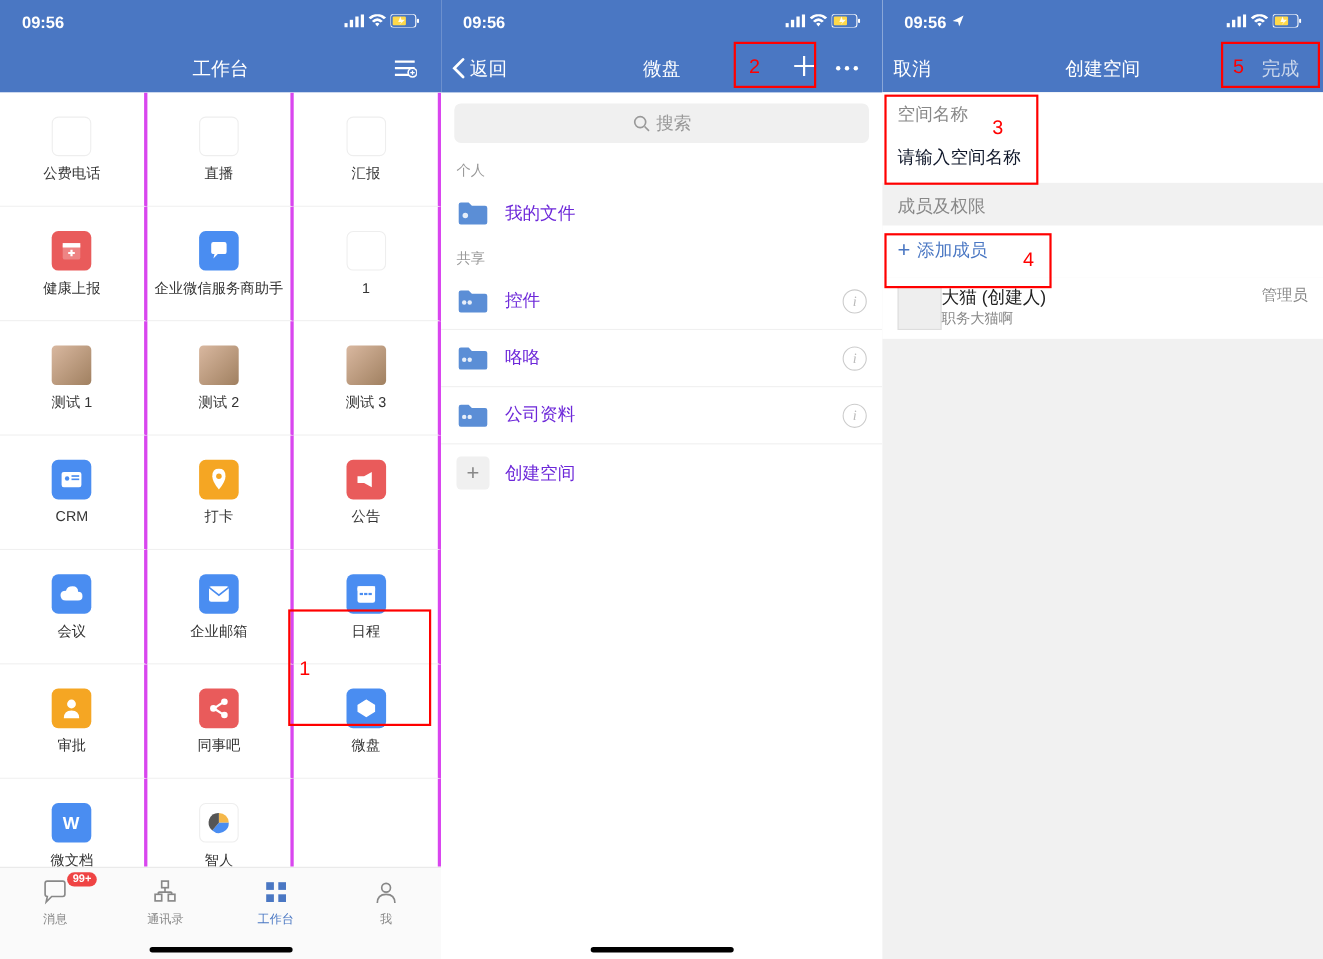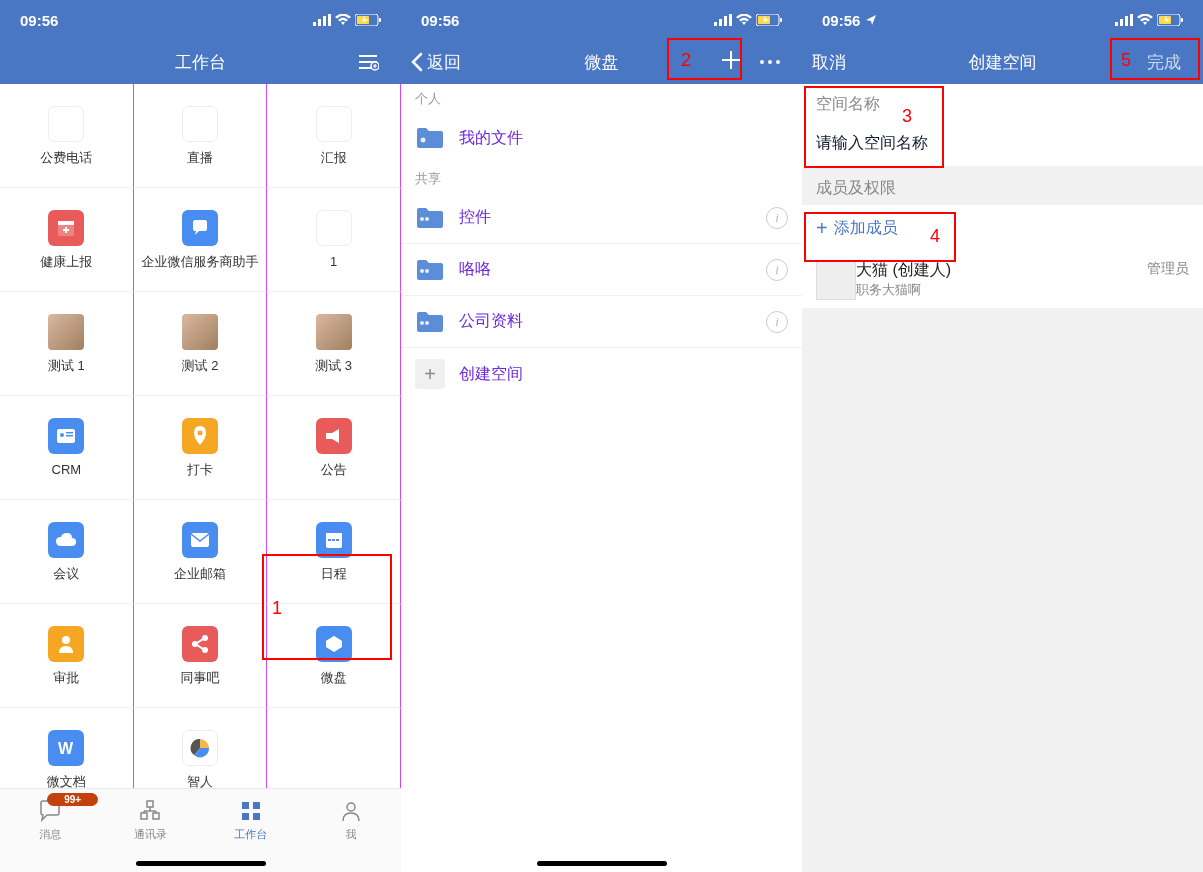--- a/index.html
+++ b/index.html
@@ -13,30 +13,30 @@
 
   
   .navbar { height: 44px; background: #4a77c3; color: #fff; display: flex; align-items: center; position: relative; }
   .nav-title { position:absolute; left:0; right:0; text-align:center; font-size: 17px; font-weight:500;}
   .nav-left { position: absolute; left: 10px; display:flex; align-items:center; font-size:17px;}
   .nav-right { position: absolute; right: 22px; display:flex; align-items:center; gap: 18px; }
 
   
   .s1-body { flex:1; background:#f1f1f1; overflow:hidden; position:relative;}
   .grid { background:#fff; display:grid; grid-template-columns: repeat(3, 1fr); }
-  .cell { height: 104px; display:flex; flex-direction:column; align-items:center; justify-content:center; border-right:1px solid #d946ef; border-bottom:1px solid #f0f0f0; position:relative; gap:8px;}
+  .cell { height: 104px; display:flex; flex-direction:column; align-items:center; justify-content:center; border-right:3px solid #d946ef; border-bottom:1px solid #f0f0f0; position:relative; gap:8px;}
   .cell .ico { width:36px; height:36px; border-radius:6px; display:flex; align-items:center; justify-content:center;}
   .cell .lbl { font-size:13px; color:#333; text-align:center; line-height:1.2; }
   .cell.photo .ico{ border-radius:4px; overflow:hidden; background:#eee;}
 
   .tabbar { height: 84px; background:#fafafa; border-top:1px solid #e8e8e8; display:flex; padding-bottom:20px; position:relative;}
   .tab { flex:1; display:flex; flex-direction:column; align-items:center; justify-content:center; gap:2px; font-size:11px; color:#888;}
   .tab.active{ color:#4a77c3;}
   .tab .ticn { position:relative;}
-  .badge { position:absolute; top:-6px; left:10px; background:#c2410c; color:#fff; font-size:10px; padding:1px 17px; border-radius:8px; font-weight:600;}
+  .badge { position:absolute; top:-6px; left:24px; background:#ef4444; color:#fff; font-size:10px; padding:1px 5px; border-radius:8px; font-weight:600;}
   .homebar { position:absolute; bottom:6px; left:50%; transform:translateX(-50%); width:130px; height:5px; background:#000; border-radius:3px;}
 
   
   .s2-body{ flex:1; background:#fff; display:flex; flex-direction:column;}
   .search { margin:10px 12px; background:#f0f0f0; border-radius:6px; height:36px; display:flex; align-items:center; justify-content:center; color:#999; font-size:16px; gap:6px;}
   .section-h{ font-size:13px; color:#999; padding:6px 14px 4px;}
   .row { display:flex; align-items:center; height:52px; padding:0 14px; gap:14px; }
   .row.div { border-bottom:1px solid #f0f0f0;}
   .fld-icn { width:30px; height:24px; }
   .row .txt { flex:1; font-size:16px; color:#6d28d9;}
@@ -334,20 +334,27 @@
       <span class="dots">
           <span></span>
           <span></span>
           <span></span>
         </span>
     </div>
     <div class="anno" style="left:266px; top:-2px; width:75px; height:42px;"></div>
     <div class="anno-label" style="left:280px; top:10px;">2</div>
   </div>
   <div class="s2-body">
+    <div class="search">
+      <svg width="16" height="16" viewBox="0 0 16 16">
+          <circle cx="7" cy="7" r="5" stroke="#999" stroke-width="1.5" fill="none"></circle>
+          <line x1="11" y1="11" x2="15" y2="15" stroke="#999" stroke-width="1.5"></line>
+        </svg>
+      <span>搜索</span>
+    </div>
     <div class="section-h">个人</div>
     <div class="row">
       <svg class="fld-icn" viewBox="0 0 30 24">
           <path d="M2 4 Q2 2 4 2 L11 2 L14 5 L26 5 Q28 5 28 7 L28 20 Q28 22 26 22 L4 22 Q2 22 2 20 Z" fill="#5b8ed6"></path>
           <circle cx="8" cy="14" r="2.5" fill="#fff" opacity="0.85"></circle>
         </svg>
       <span class="txt">我的文件</span>
     </div>
     <div class="section-h">共享</div>
     <div id="shared-list">

